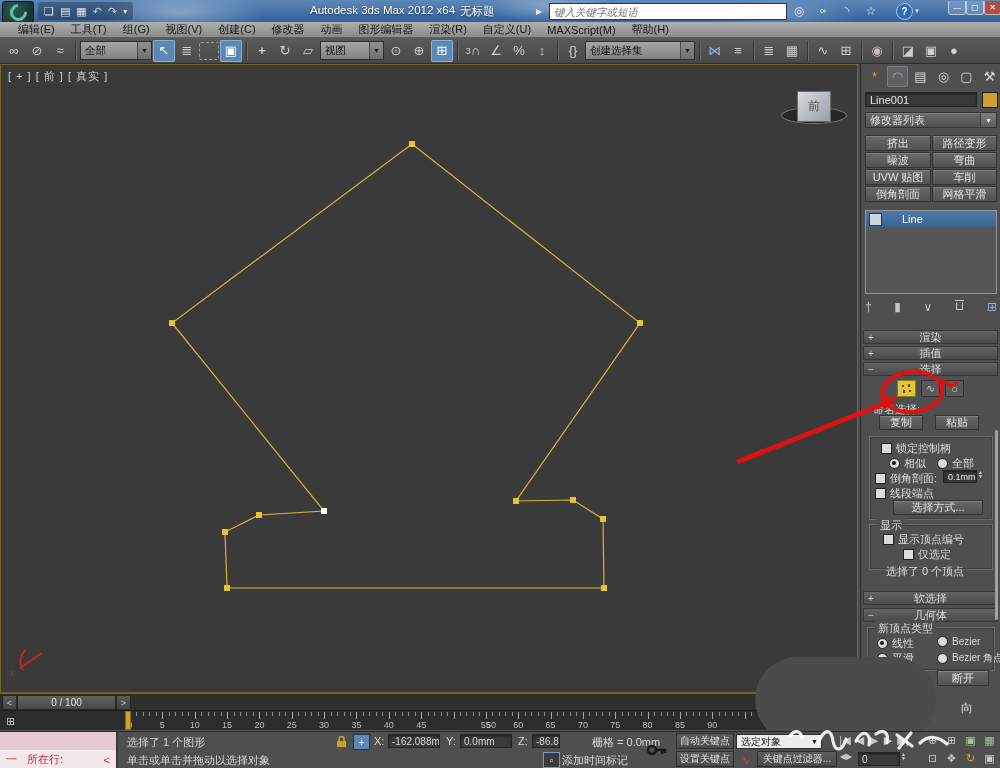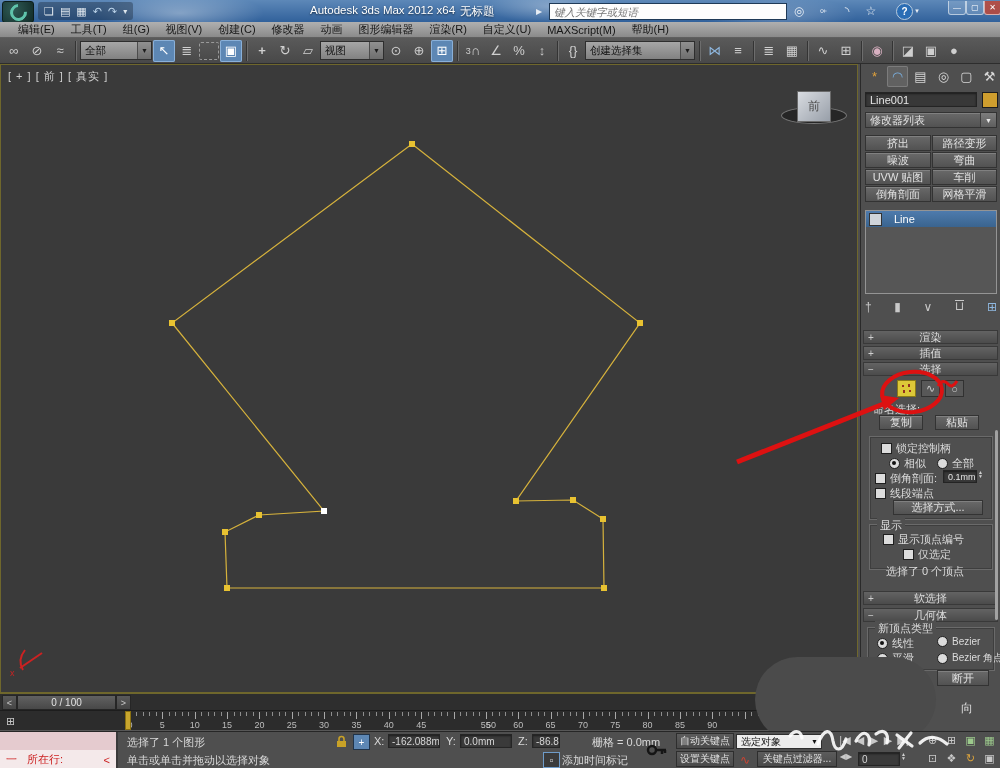--- a/index.html
+++ b/index.html
@@ -98,21 +98,21 @@
   .ptab.active{background:#616161;box-shadow:inset 0 0 0 1px #7c7c7c}
   .pfield{background:#383838;border:1px solid #242424;box-shadow:inset 0 1px 2px #1d1d1d;
     color:#e5e5e5;font-size:11px;display:flex;align-items:center;padding:0 4px;box-sizing:border-box}
   .pbtn{background:linear-gradient(#696969,#525252);border:1px solid #333;
     box-shadow:inset 0 1px 0 #808080;color:#e0e0e0;font-size:11px;display:flex;align-items:center;
     justify-content:center;box-sizing:border-box;white-space:nowrap}
   .pdrop-arr{width:15px;background:linear-gradient(#7d7d7d,#5e5e5e);border-left:1px solid #3c3c3c;
     display:flex;align-items:center;justify-content:center;font-size:7px;color:#e8e8e8;height:100%}
   .stacklist{background:#565656;border:1px solid #949494;box-sizing:border-box}
   .stackitem{height:16px;background:linear-gradient(#4e7bad,#3a648f);color:#fff;font-size:11px;
-    display:flex;align-items:center;gap:12px;padding:0 3px}
+    display:flex;align-items:center;gap:20px;padding:0 3px}
   .stackitem .mini{width:11px;height:11px;background:#cfd4da;border:1px solid #333;
     display:inline-block;flex:0 0 auto}
   .rollout{height:14px;background:linear-gradient(#636363,#4b4b4b);border:1px solid #393939;
     color:#dcdcdc;font-size:11px;display:flex;align-items:center;justify-content:center;
     box-sizing:border-box;position:absolute}
   .rollout .pm{position:absolute;left:4px;font-size:10px;color:#cfcfcf}
   .groupbox{border:1px solid #6a6a6a;box-shadow:inset 0 0 0 1px #3e3e3e;box-sizing:border-box}
   .cb{width:9px;height:9px;background:#dcdcdc;border:1px solid #1f1f1f;display:inline-block;flex:0 0 auto}
   .radio{width:9px;height:9px;border-radius:50%;background:#dcdcdc;border:1px solid #1f1f1f;
     display:inline-block;position:relative;flex:0 0 auto}

